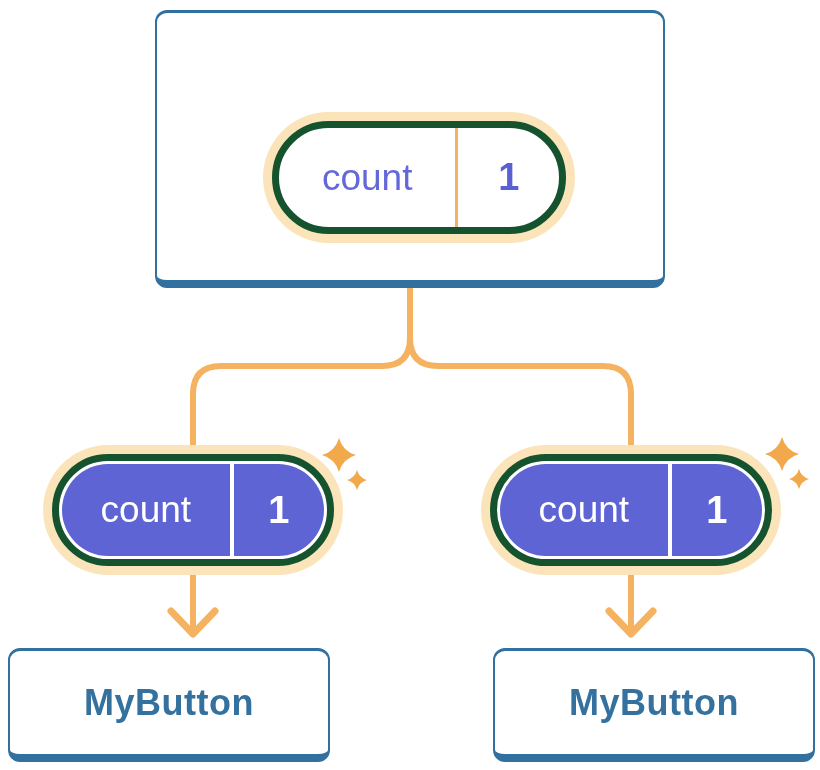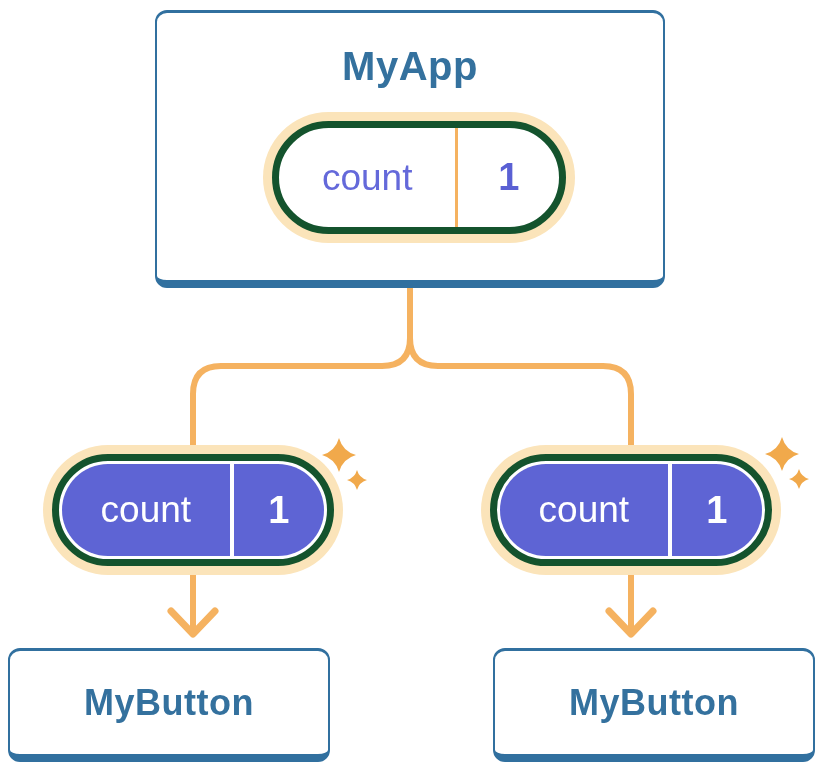--- a/index.html
+++ b/index.html
@@ -81,21 +81,20 @@
       <path d="M357 470 Q359.2 477.8 367 480 Q359.2 482.2 357 490 Q354.8 482.2 347 480 Q354.8 477.8 357 470 Z"></path>
     </g>
 
     <g fill="#F1A94B">
       <path d="M782 437 Q785.7 450.3 799 454 Q785.7 457.7 782 471 Q778.3 457.7 765 454 Q778.3 450.3 782 437 Z"></path>
       <path d="M799 469 Q801.2 476.8 809 479 Q801.2 481.2 799 489 Q796.8 481.2 789 479 Q796.8 476.8 799 469 Z"></path>
     </g>
   </svg>
 
   <div class="node-card root-card">
-    <div class="node-title">MyApp</div>
     <div class="pill state-pill">
       <div class="pill-ring">
         <div class="pill-label">count</div>
         <div class="pill-divider"></div>
         <div class="pill-value">1</div>
       </div>
     </div>
   </div>
 
   <div class="pill prop-pill left">

